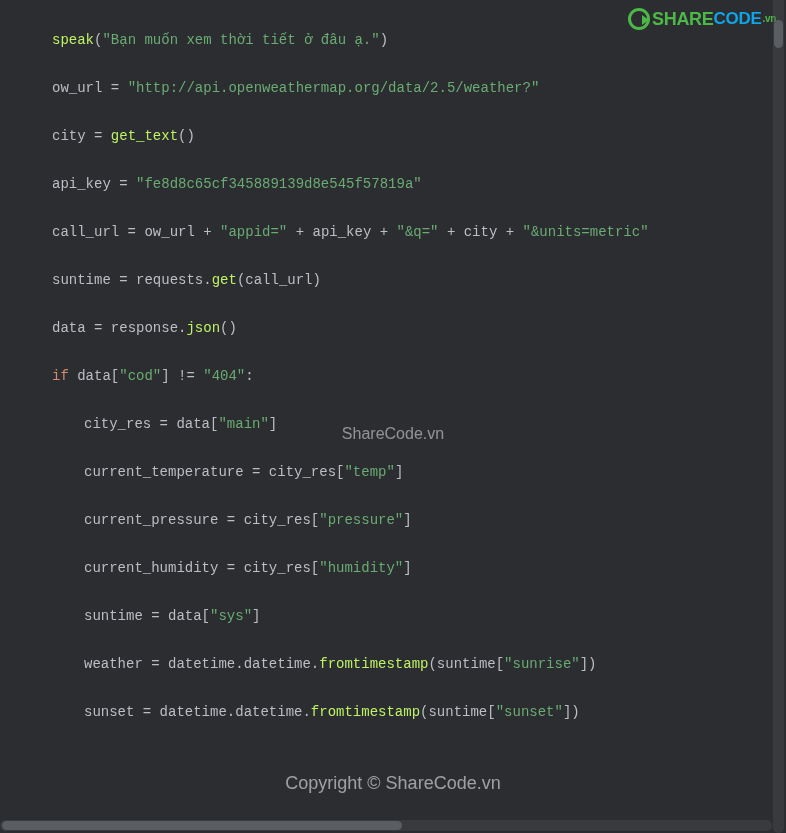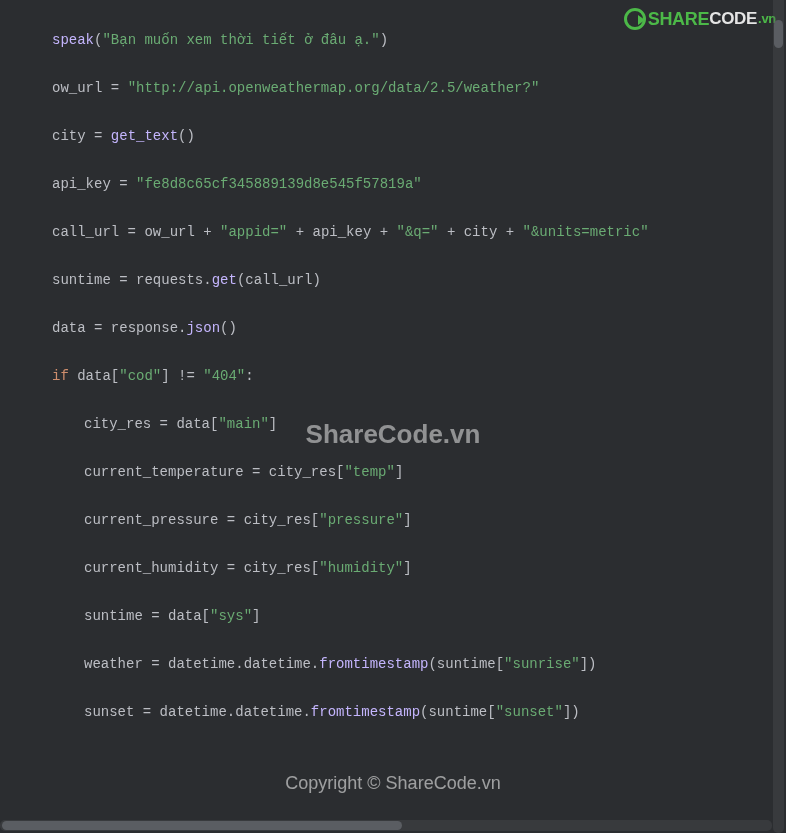--- a/index.html
+++ b/index.html
@@ -14,40 +14,40 @@
     position: relative;
     color: #bcbec4;
   }
   .code-area {
     position: absolute;
     left: 0;
     top: 0;
     padding: 4px 0 0 52px;
     white-space: pre;
   }
-  .fn { color: #c4b5fd; }
+  .fn { color: #bef264; }
   .str { color: #6aab73; }
   .kw { color: #cf8e6d; }
   .id { color: #bcbec4; }
   .op { color: #bcbec4; }
   .colon { color: #bcbec4; }
   .indent1 { padding-left: 0px; }
   .indent2 { padding-left: 32px; }
   .indent3 { padding-left: 64px; }
   .line { display: block; }
 
   .watermark-center {
     position: absolute;
     top: 434px;
     left: 50%;
     transform: translate(-50%, -50%);
     color: rgba(230,230,230,0.55);
     font-family: Arial, sans-serif;
-    font-size: 26px;
-    font-weight: 700;
+    font-size: 16px;
+    font-weight: 400;
     pointer-events: none;
     white-space: nowrap;
   }
   .watermark-copyright {
     position: absolute;
     bottom: 38px;
     left: 50%;
     transform: translateX(-50%);
     color: rgba(235,235,235,0.6);
     font-family: Arial, sans-serif;
@@ -80,22 +80,22 @@
     content: "";
     position: absolute;
     right: -2px;
     top: 4px;
     width: 0; height: 0;
     border-top: 5px solid transparent;
     border-bottom: 5px solid transparent;
     border-left: 7px solid #4cb848;
   }
   .logo-share { color: #4cb848; font-size: 18px; }
-  .logo-code { color: #e5e5e5; font-size: 17px; }
-  .logo-vn { color: #4cb848; font-size: 13px; margin-left: 1px; }
+  .logo-code { color: #0ea5e9; font-size: 17px; }
+  .logo-vn { color: #4cb848; font-size: 10px; margin-left: 1px; }
 
   .scrollbar-v {
     position: absolute;
     right: 2px;
     top: -4px;
     width: 11px;
     height: 837px;
     background: rgba(80,82,86,0.35);
     border-radius: 5px;
   }

